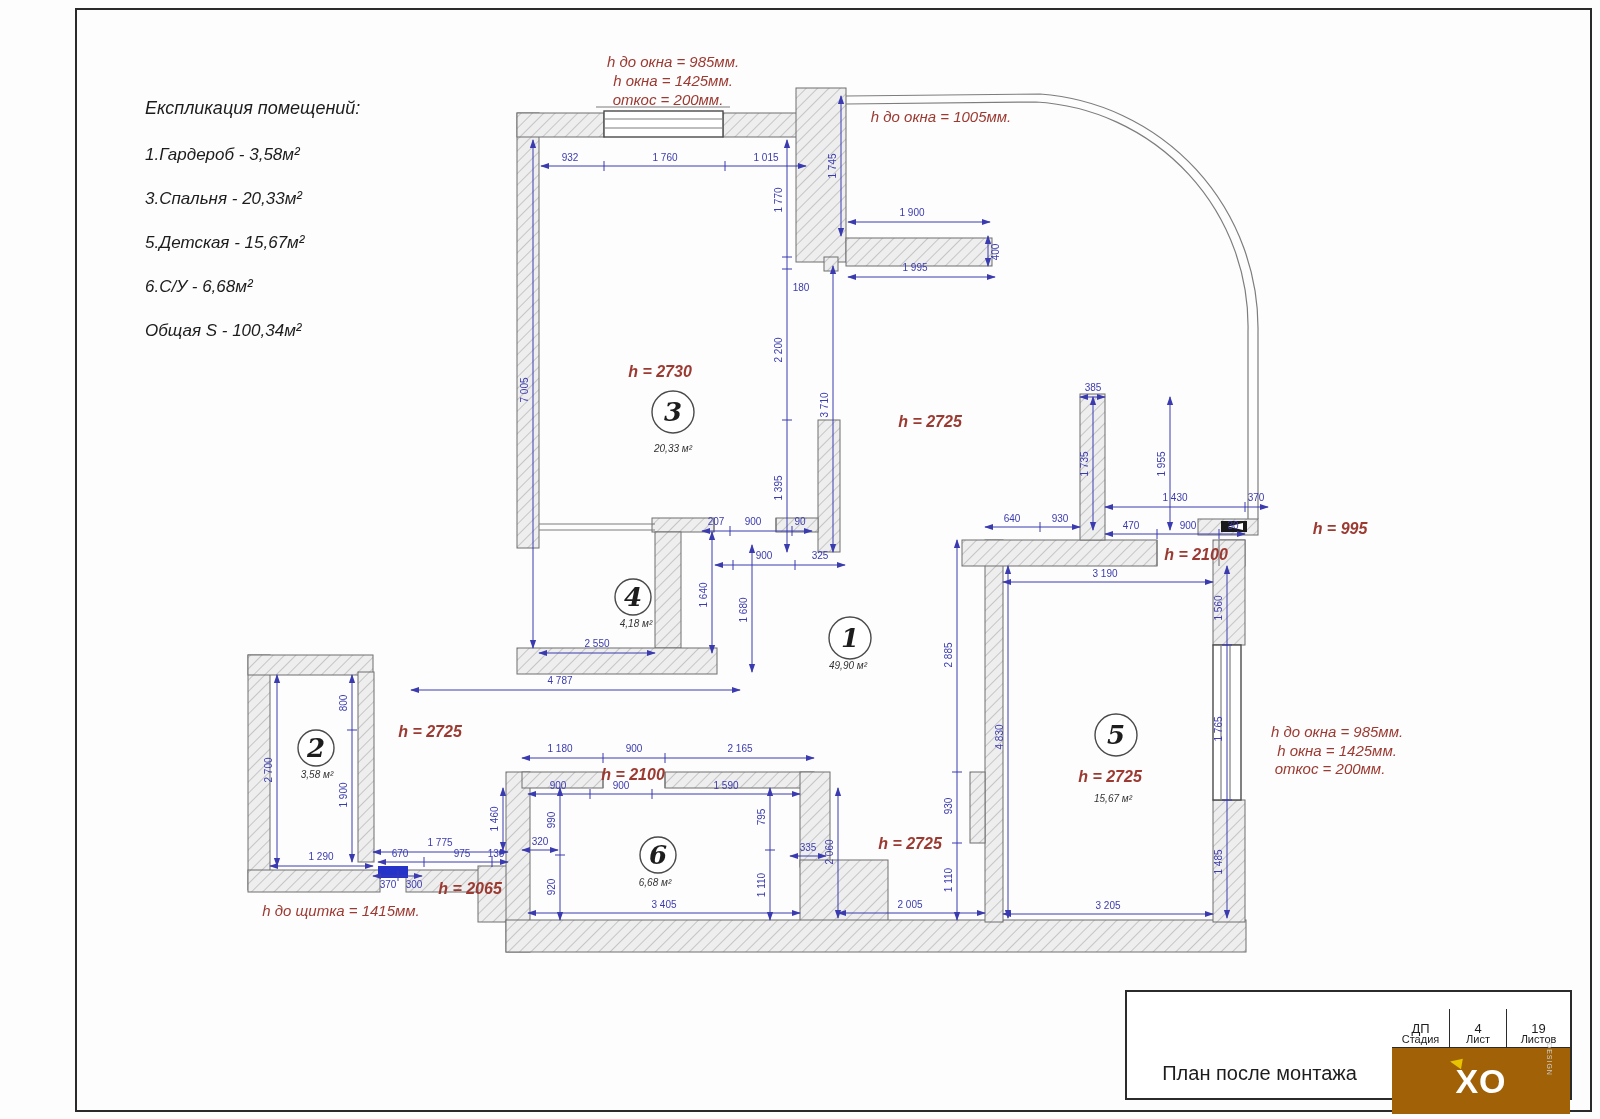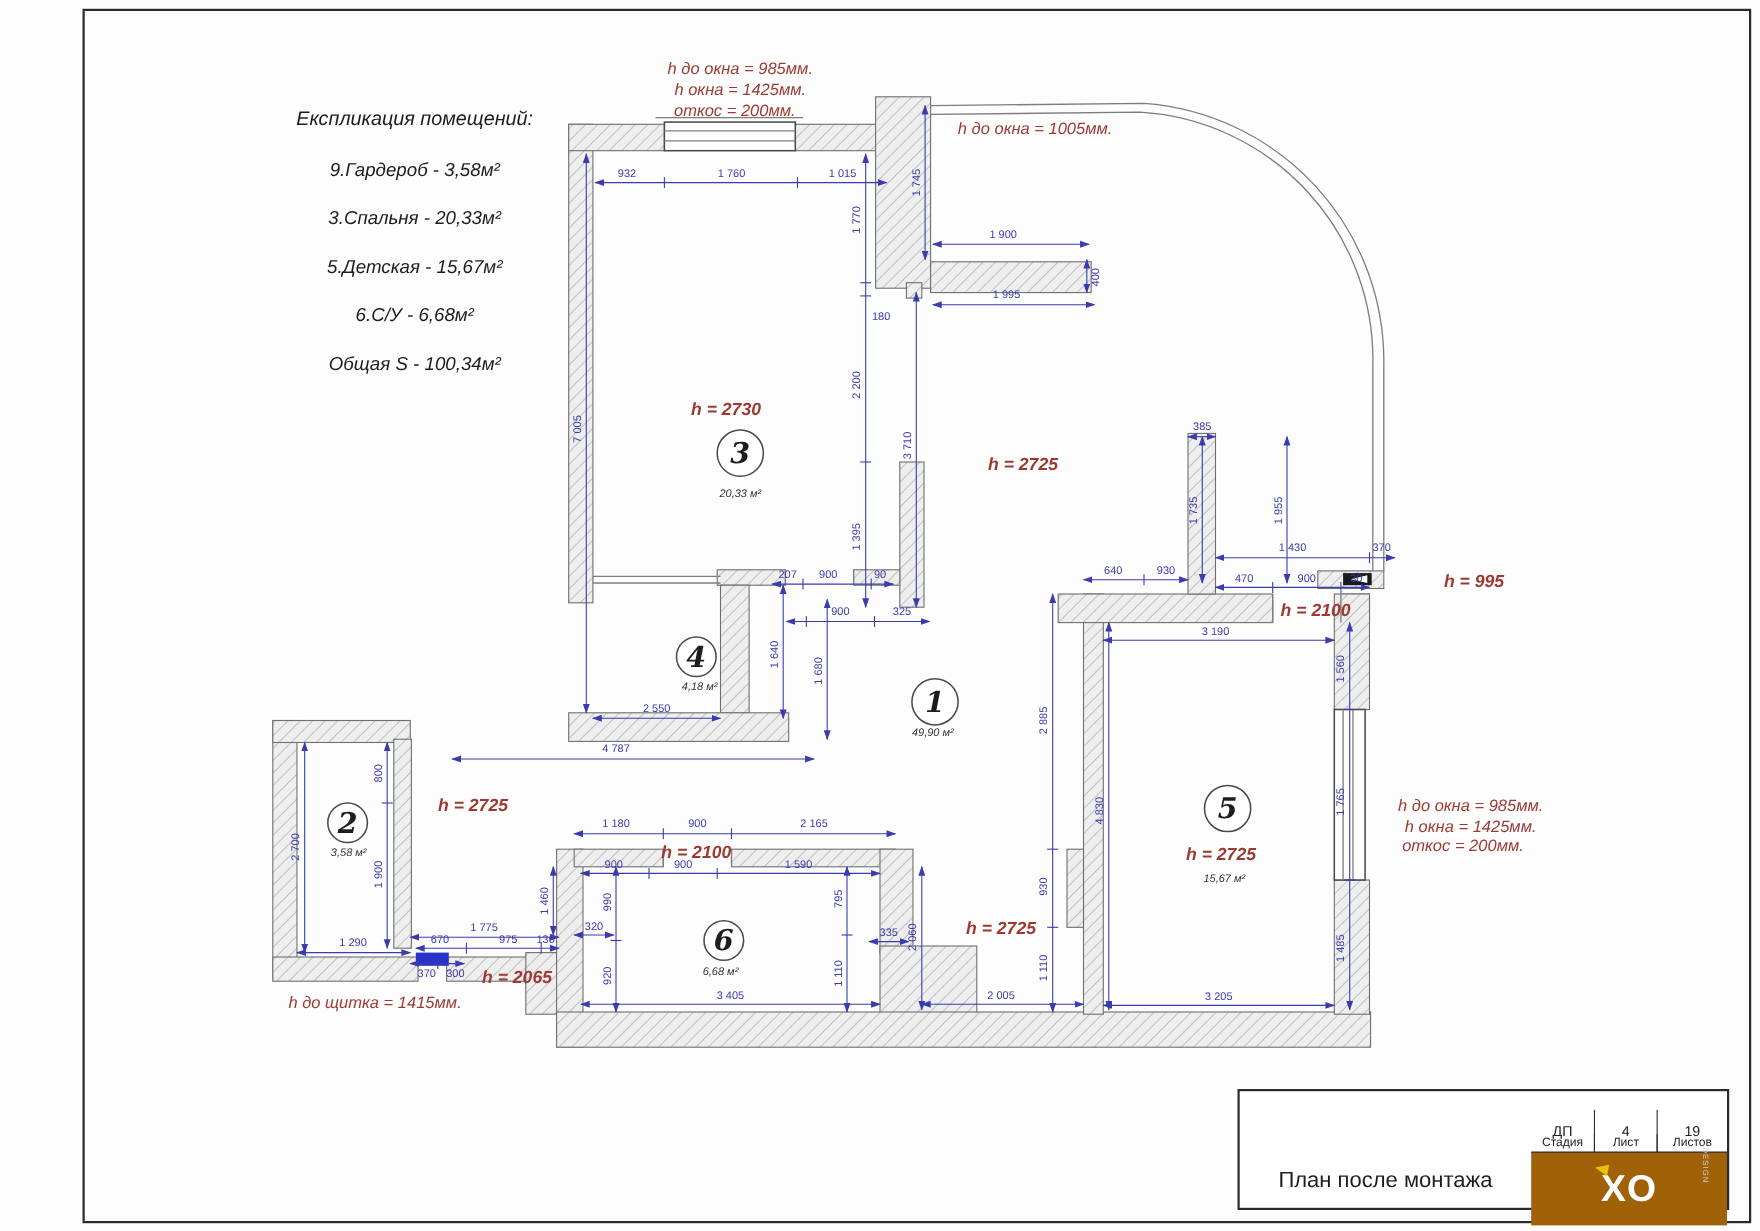--- a/index.html
+++ b/index.html
@@ -1,20 +1,20 @@
 <!DOCTYPE html>
 <html><head>
 <meta charset="utf-8">
 <style>
   html,body{margin:0;padding:0;background:#ffffff;}
   #sheet{position:relative;width:1600px;height:1119px;background:#fdfdfd;overflow:hidden;
          font-family:"Liberation Sans",sans-serif;}
   #frame{position:absolute;left:75px;top:8px;width:1513px;height:1100px;border:2px solid #2a2a2a;}
   
-  #legend{position:absolute;left:157px;top:98px;width:440px;color:#1c1c1c;text-align:center;}
+  #legend{position:absolute;left:145px;top:98px;width:440px;color:#1c1c1c;}
   #legend .lg-title{font:italic 18px "Liberation Sans",sans-serif;margin-bottom:26px;}
   #legend .lg-item{font:italic 17px "Liberation Sans",sans-serif;margin-bottom:24px;}
   
   svg{position:absolute;left:0;top:0;}
   .wall{fill:url(#h8);stroke:#6f6f6f;stroke-width:1;}
   .thin{stroke:#7d7d7d;fill:none;stroke-width:1.2;}
   .dl{stroke:#3b3bb0;stroke-width:1;marker-start:url(#ma);marker-end:url(#ma);}
   .tk{stroke:#3b3bb0;stroke-width:1;}
   .dt{font:10px "Liberation Sans",sans-serif;fill:#3b3bb0;text-anchor:middle;}
   .ht{font:italic bold 16px "Liberation Sans",sans-serif;fill:#9c3a32;text-anchor:middle;}
@@ -44,21 +44,21 @@
                 transform:rotate(90deg);transform-origin:center;letter-spacing:1px;}
 </style>
 </head>
 <body>
 
 <div id="sheet">
   <div id="frame"></div>
 
   <div id="legend">
     <div class="lg-title">Експликация помещений:</div>
-    <div class="lg-item">9.Гардероб - 3,58м²</div>
+    <div class="lg-item">1.Гардероб - 3,58м²</div>
     <div class="lg-item">3.Спальня - 20,33м²</div>
     <div class="lg-item">5.Детская - 15,67м²</div>
     <div class="lg-item">6.С/У - 6,68м²</div>
     <div class="lg-item">Общая S - 100,34м²</div>
   </div>
 
   <svg width="1600" height="1119" viewBox="0 0 1600 1119">
     <defs>
       <pattern id="h8" width="8" height="8" patternTransform="rotate(45)" patternUnits="userSpaceOnUse">
         <rect width="8" height="8" fill="#eeeeee"></rect>

